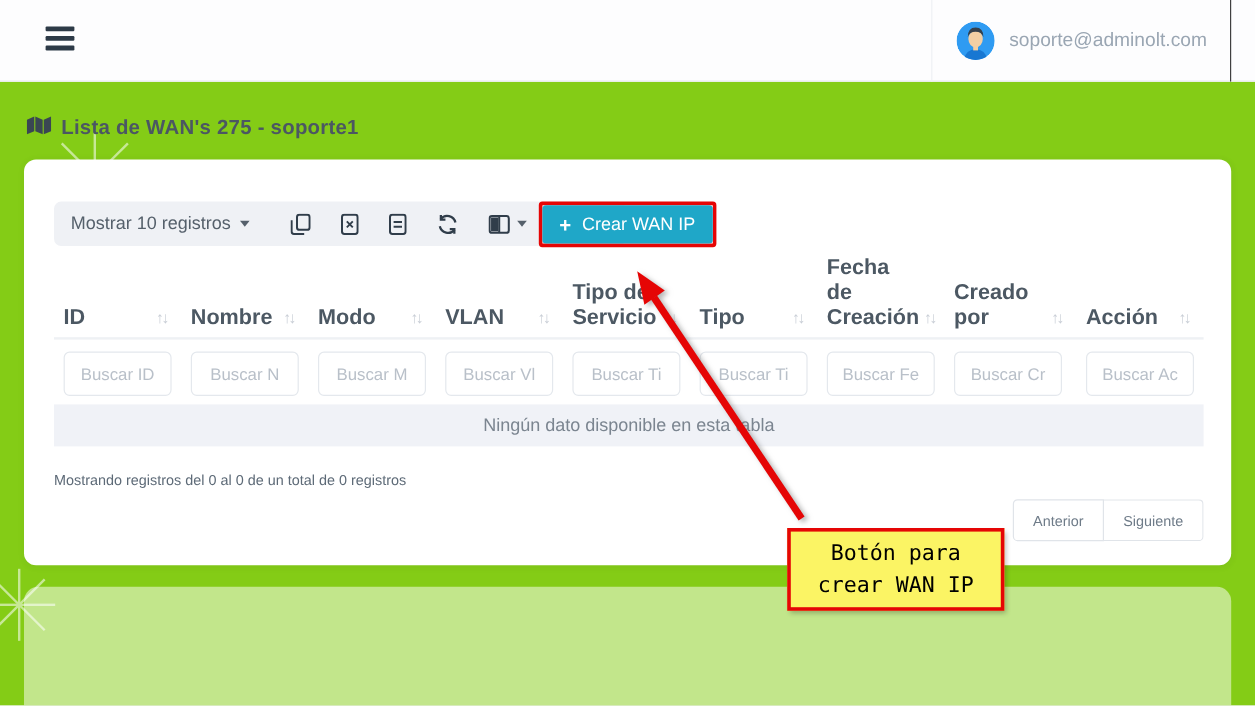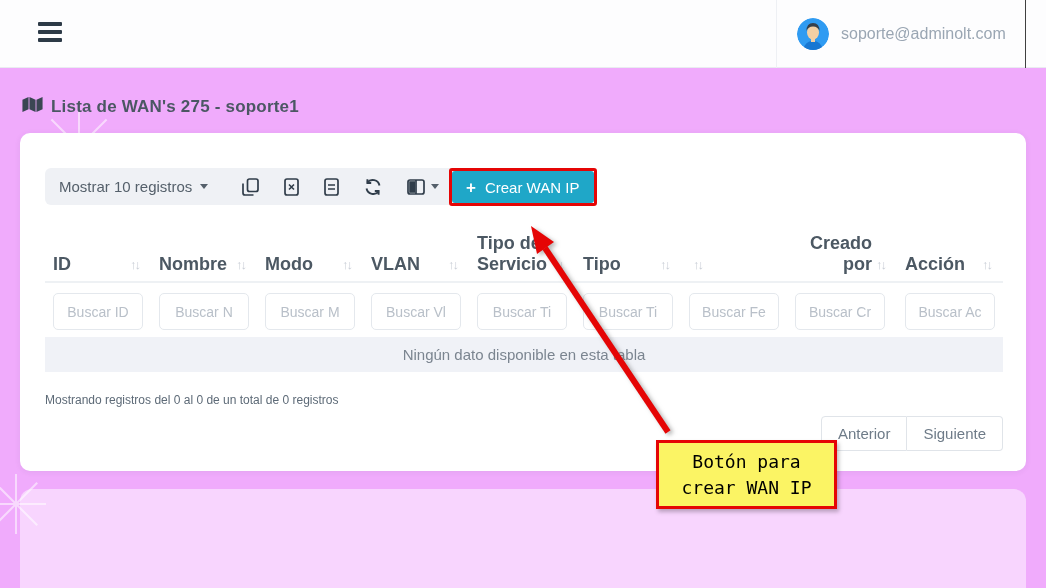--- a/index.html
+++ b/index.html
@@ -11,21 +11,21 @@
             border-bottom:1px solid #e9ecf0; z-index:2; }
   .hamburger { position:absolute; left:38px; top:22px; width:26px; height:24px; background:none; border:none; cursor:pointer; }
   .hamburger span { display:block; width:24px; height:4px; background:#2d3a47; border-radius:1px; margin-bottom:4px; }
   .user-box { position:absolute; right:20px; top:0; height:68px; width:250px;
               border-left:1px solid #eef0f4; border-right:1px solid #404040;
               display:flex; align-items:center; padding-left:20px; cursor:pointer; }
   .avatar { width:32px; height:32px; border-radius:50%; overflow:hidden; flex:0 0 32px; }
   .user-email { margin-left:12px; font-size:16px; color:#9aa6b3; }
 
   
-  .page { position:absolute; left:0; top:68px; width:1046px; height:520px; background:#f0abfc; }
+  .page { position:absolute; left:0; top:68px; width:1046px; height:520px; background:#84cc16; }
   .sparkle { position:absolute; opacity:.55; pointer-events:none; }
   .sparkle i, .sparkle b { position:absolute; left:50%; top:50%; background:#fff; display:block; }
   .sparkle i { width:2px; height:100%; transform:translate(-50%,-50%); }
   .sparkle b { width:100%; height:2px; transform:translate(-50%,-50%); }
   .sparkle .d1 { transform:translate(-50%,-50%) rotate(45deg); }
   .sparkle .d2 { transform:translate(-50%,-50%) rotate(-45deg); }
 
   .page-title { position:absolute; left:22px; top:28px; display:flex; align-items:center; gap:8px; }
   .page-title h1 { font-size:17px; font-weight:bold; color:#4b5763; letter-spacing:.2px; }
 
@@ -70,21 +70,21 @@
   .finput { width:90px; height:37px; border:1px solid #e4e8ed; border-radius:5px; background:#fff;
             font-family:inherit; font-size:14px; color:#55606b; text-align:center; outline:none; }
   .finput::placeholder { color:#b9c0c9; }
 
   .empty-row { position:absolute; left:25px; top:204px; width:958px; height:35px; background:#f0f2f7;
                display:flex; align-items:center; justify-content:center; font-size:15px; color:#7b8590; }
 
   .table-info { position:absolute; left:25px; top:260px; font-size:12px; color:#5d6a77; }
 
   .pagination { position:absolute; right:23px; top:283px; display:flex; }
-  .page-btn { height:35px; background:#fff; border:1px solid #e0e4e9; font-family:inherit; font-size:15px;
+  .page-btn { height:35px; background:#fff; border:1px solid #e0e4e9; font-family:inherit; font-size:12px;
               color:#6e7b88; padding:0 16px; cursor:pointer; }
   .page-btn.prev { border-radius:4px 0 0 4px; }
   .page-btn.next { border-radius:0 4px 4px 0; border-left:none; }
 
   
   .arrow-svg { position:absolute; left:0; top:0; width:1046px; height:588px; pointer-events:none; z-index:5;
                filter:drop-shadow(3px 2px 2px rgba(110,110,110,.5)); }
   .tooltip-box { position:absolute; left:656px; top:440px; width:181px; height:69px; background:#fbf464;
                  border:3px solid #e50505; z-index:6; display:flex; flex-direction:column; align-items:center;
                  justify-content:center; font-family:"DejaVu Sans Mono",monospace; font-size:18px;
@@ -211,23 +211,24 @@
         </div>
         <div class="th" style="width: 106px;">
           <span class="th-label">Tipo de Servicio</span>
           <span class="sort">↑↓</span>
         </div>
         <div class="th" style="width: 106px;">
           <span class="th-label">Tipo</span>
           <span class="sort">↑↓</span>
         </div>
         <div class="th" style="width: 106px;">
-          <span class="sort">↑↓</span>
-        </div>
-        <div class="th" style="width: 110px; text-align: right;">
+          <span class="th-label">Fecha de Creación</span>
+          <span class="sort">↑↓</span>
+        </div>
+        <div class="th" style="width: 110px;">
           <span class="th-label">Creado por</span>
           <span class="sort">↑↓</span>
         </div>
         <div class="th" style="width: 106px;">
           <span class="th-label">Acción</span>
           <span class="sort">↑↓</span>
         </div>
       </div>
     <div class="filter-row" id="filter-row">
         <div class="fcell" style="width: 106px;"><input class="finput" type="text" placeholder="Buscar ID" style=""></div>

